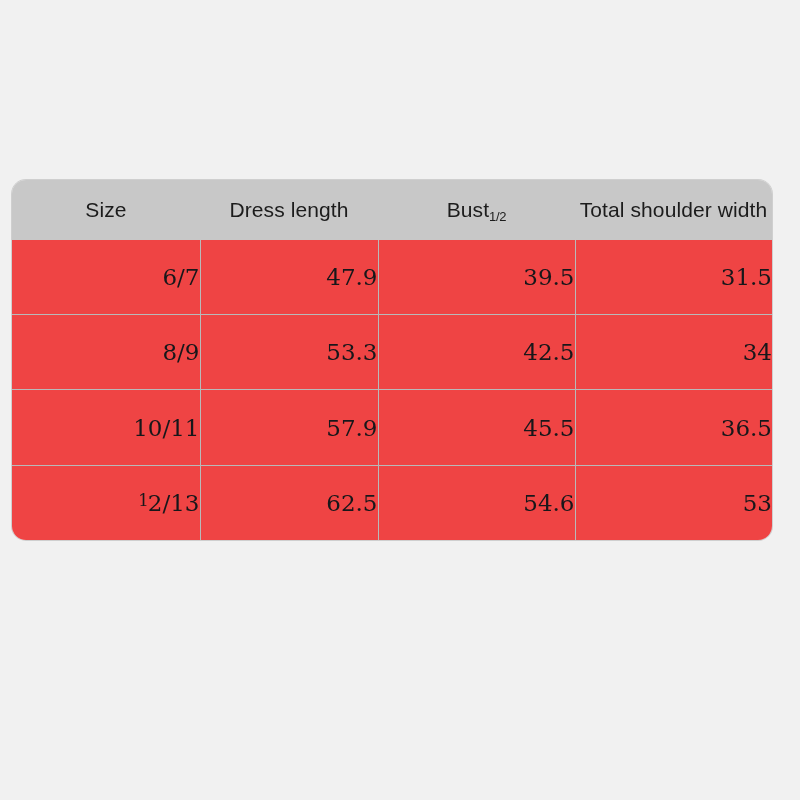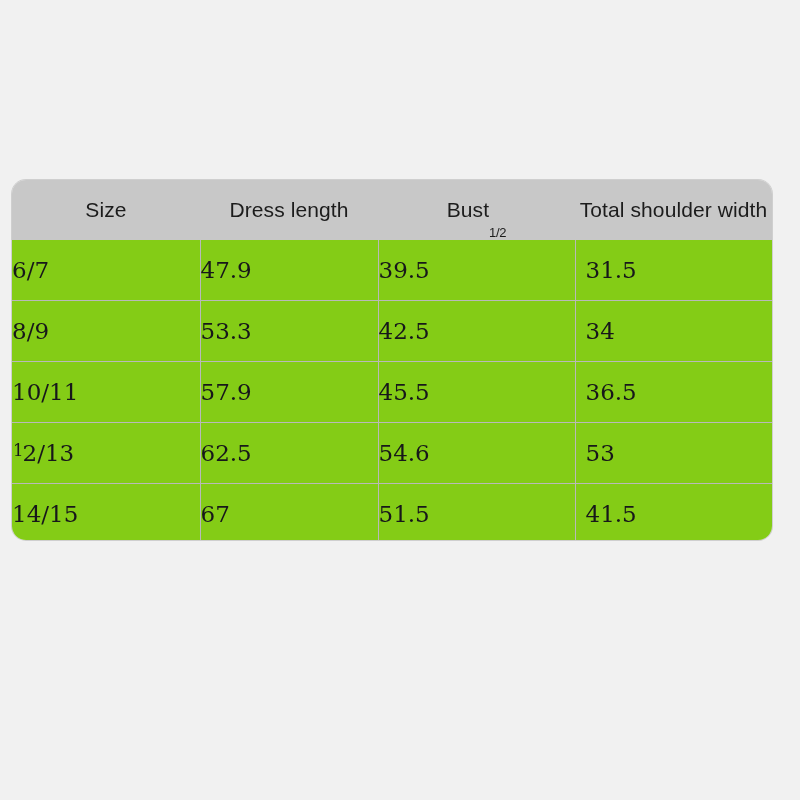--- a/index.html
+++ b/index.html
@@ -61,33 +61,33 @@
   th.shoulder-head {
     font-size: 20.5px;
     letter-spacing: -0.2px;
     margin-top: 40px;
   }
 
   .sub {
     font-size: 0.62em;
     vertical-align: baseline;
     position: relative;
-    top: 20px;
+    top: 4px;
     letter-spacing: -0.3px;
   }
 
   
   table.chart tbody td {
     height: 60px;
-    background: #84cc16;
+    background: #ef4444;
     color: #17171a;
     font-family: "DejaVu Serif", "Liberation Serif", serif;
     font-size: 23px;
     font-weight: 400;
-    text-align: left;
+    text-align: right;
     vertical-align: middle;
     border-right: 1px solid #b9b9b9;
     border-bottom: 1px solid #b9b9b9;
     padding: 0;
   }
   table.chart tbody td:last-child { border-right: none; padding-left: 10px; }
   table.chart tbody tr:last-child td { border-bottom: none; }
 
   
   td.size-cell { padding-right: 4px; }
@@ -139,21 +139,15 @@
         <td>57.9</td>
         <td>45.5</td>
         <td>36.5</td>
       </tr>
       <tr>
         <td class="size-cell"><span class="glyph-raised">1</span><span>2/13</span></td>
         <td>62.5</td>
         <td>54.6</td>
         <td>53</td>
       </tr>
-      <tr>
-        <td class="size-cell"><span class="glyph-raised"></span><span>14/15</span></td>
-        <td>67</td>
-        <td>51.5</td>
-        <td>41.5</td>
-      </tr>
     </tbody>
   </table>
 </div>
 
 </body></html>

